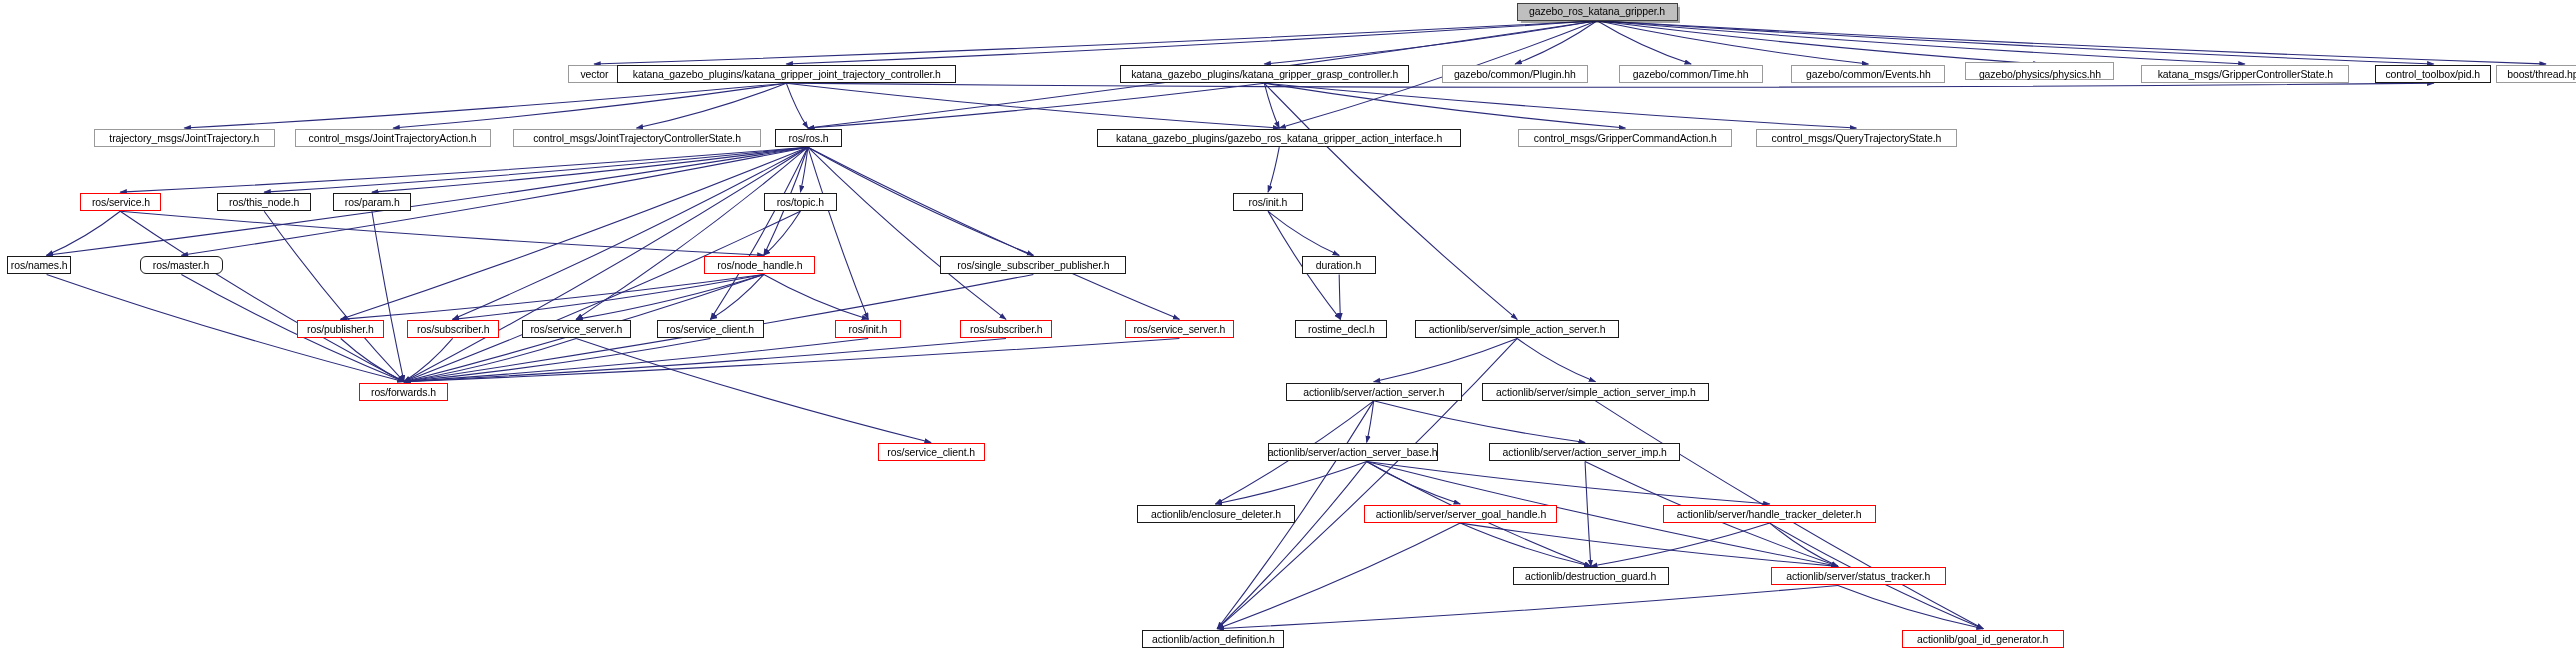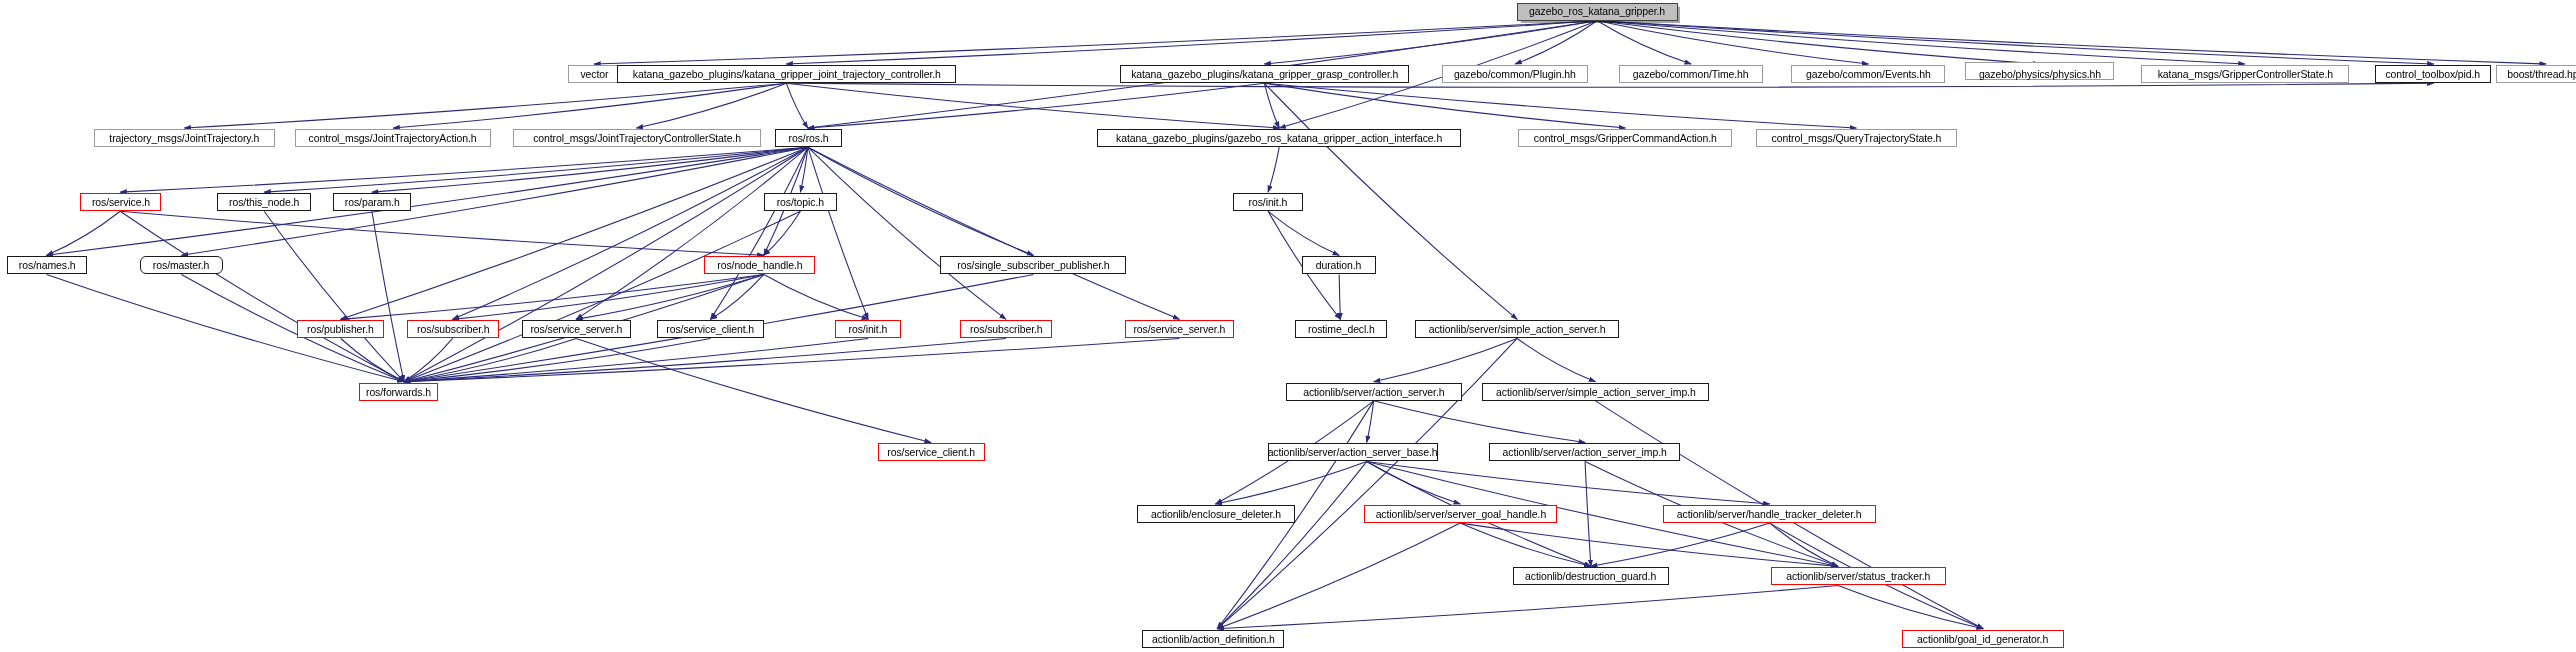--- a/index.html
+++ b/index.html
@@ -227,21 +227,21 @@
       </div>
       <div class="node bold" style="left: 333px; top: 193px; width: 78px;">
         <span>ros/param.h</span>
       </div>
       <div class="node bold" style="left: 764px; top: 193px; width: 73px;">
         <span>ros/topic.h</span>
       </div>
       <div class="node bold" style="left: 1233px; top: 193px; width: 70px;">
         <span>ros/init.h</span>
       </div>
-      <div class="node bold" style="left: 6.7px; top: 256px; width: 80px;">
+      <div class="node bold" style="left: 6.7px; top: 256px; width: 64px;">
         <span>ros/names.h</span>
       </div>
       <div class="node bold" style="left: 140px; top: 256px; width: 83px; border-radius: 6px;">
         <span>ros/master.h</span>
       </div>
       <div class="node red" style="left: 704px; top: 256px; width: 111px;">
         <span>ros/node_handle.h</span>
       </div>
       <div class="node bold" style="left: 940px; top: 256px; width: 186px;">
         <span>ros/single_subscriber_publisher.h</span>
@@ -269,21 +269,21 @@
       </div>
       <div class="node red" style="left: 1125px; top: 320px; width: 109px;">
         <span>ros/service_server.h</span>
       </div>
       <div class="node bold" style="left: 1295px; top: 320px; width: 92px;">
         <span>rostime_decl.h</span>
       </div>
       <div class="node bold" style="left: 1415px; top: 320px; width: 204px;">
         <span>actionlib/server/simple_action_server.h</span>
       </div>
-      <div class="node red" style="left: 359px; top: 383px; width: 79px;">
+      <div class="node red" style="left: 359px; top: 383px; width: 89px;">
         <span>ros/forwards.h</span>
       </div>
       <div class="node bold" style="left: 1286px; top: 383px; width: 176px;">
         <span>actionlib/server/action_server.h</span>
       </div>
       <div class="node bold" style="left: 1482px; top: 383px; width: 227px;">
         <span>actionlib/server/simple_action_server_imp.h</span>
       </div>
       <div class="node bold" style="left: 1268px; top: 443px; width: 170px;">
         <span>actionlib/server/action_server_base.h</span>

